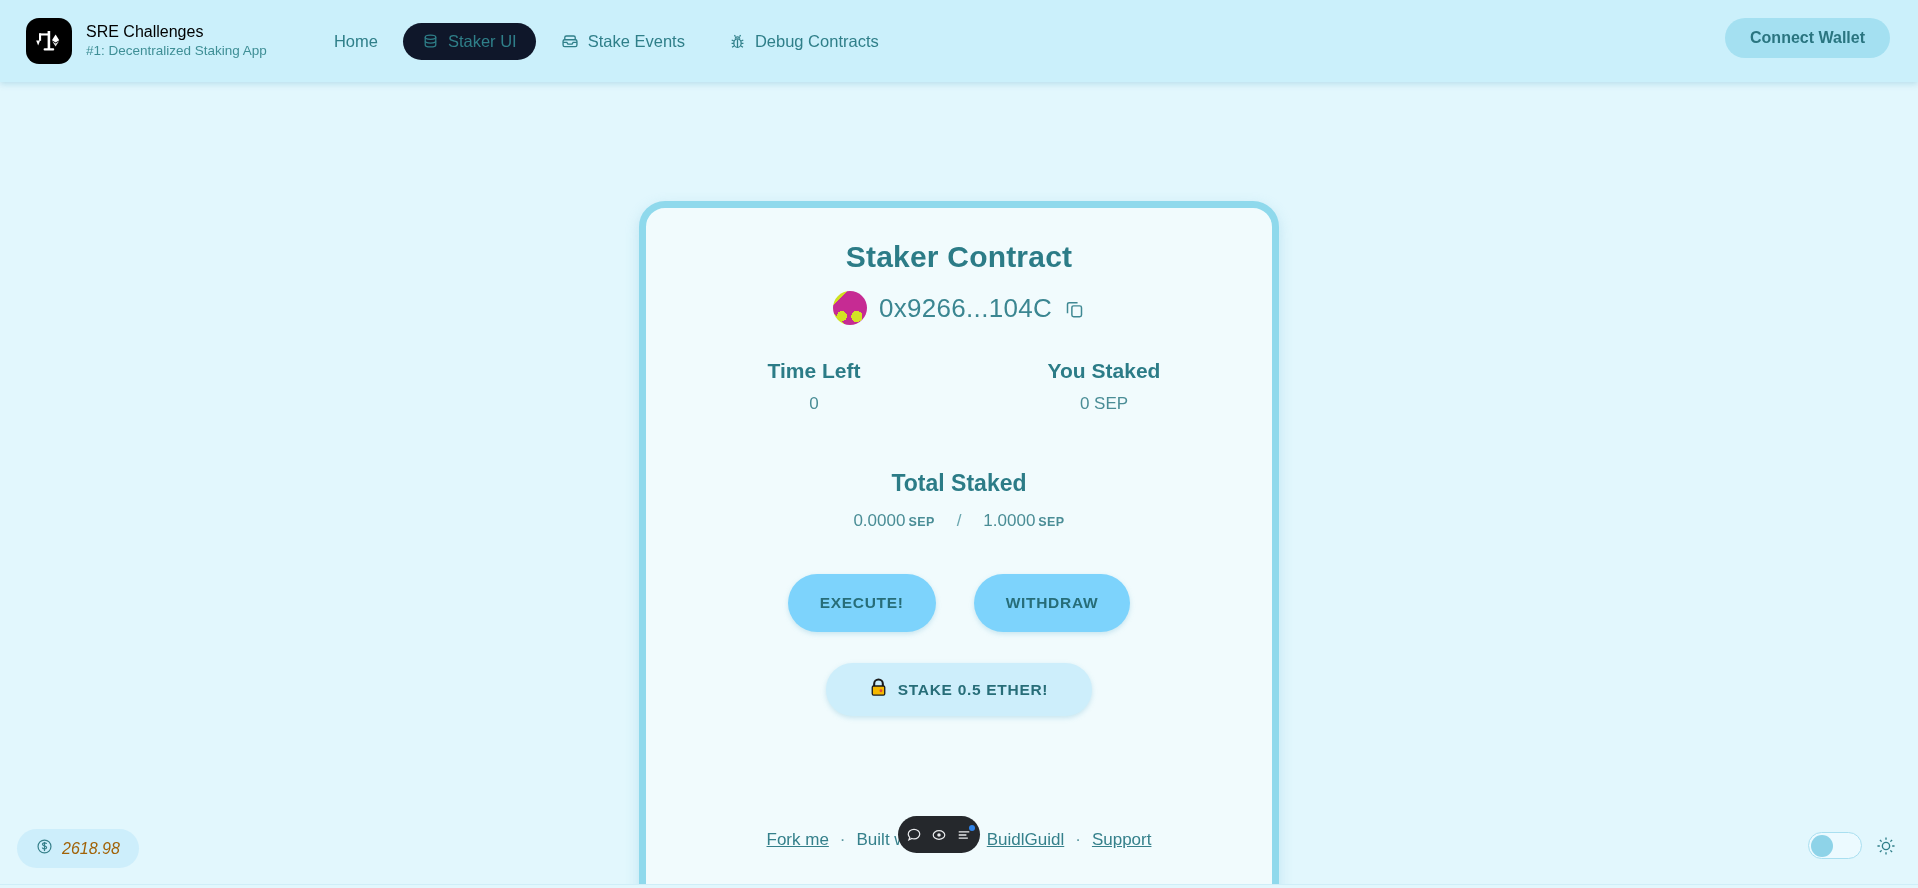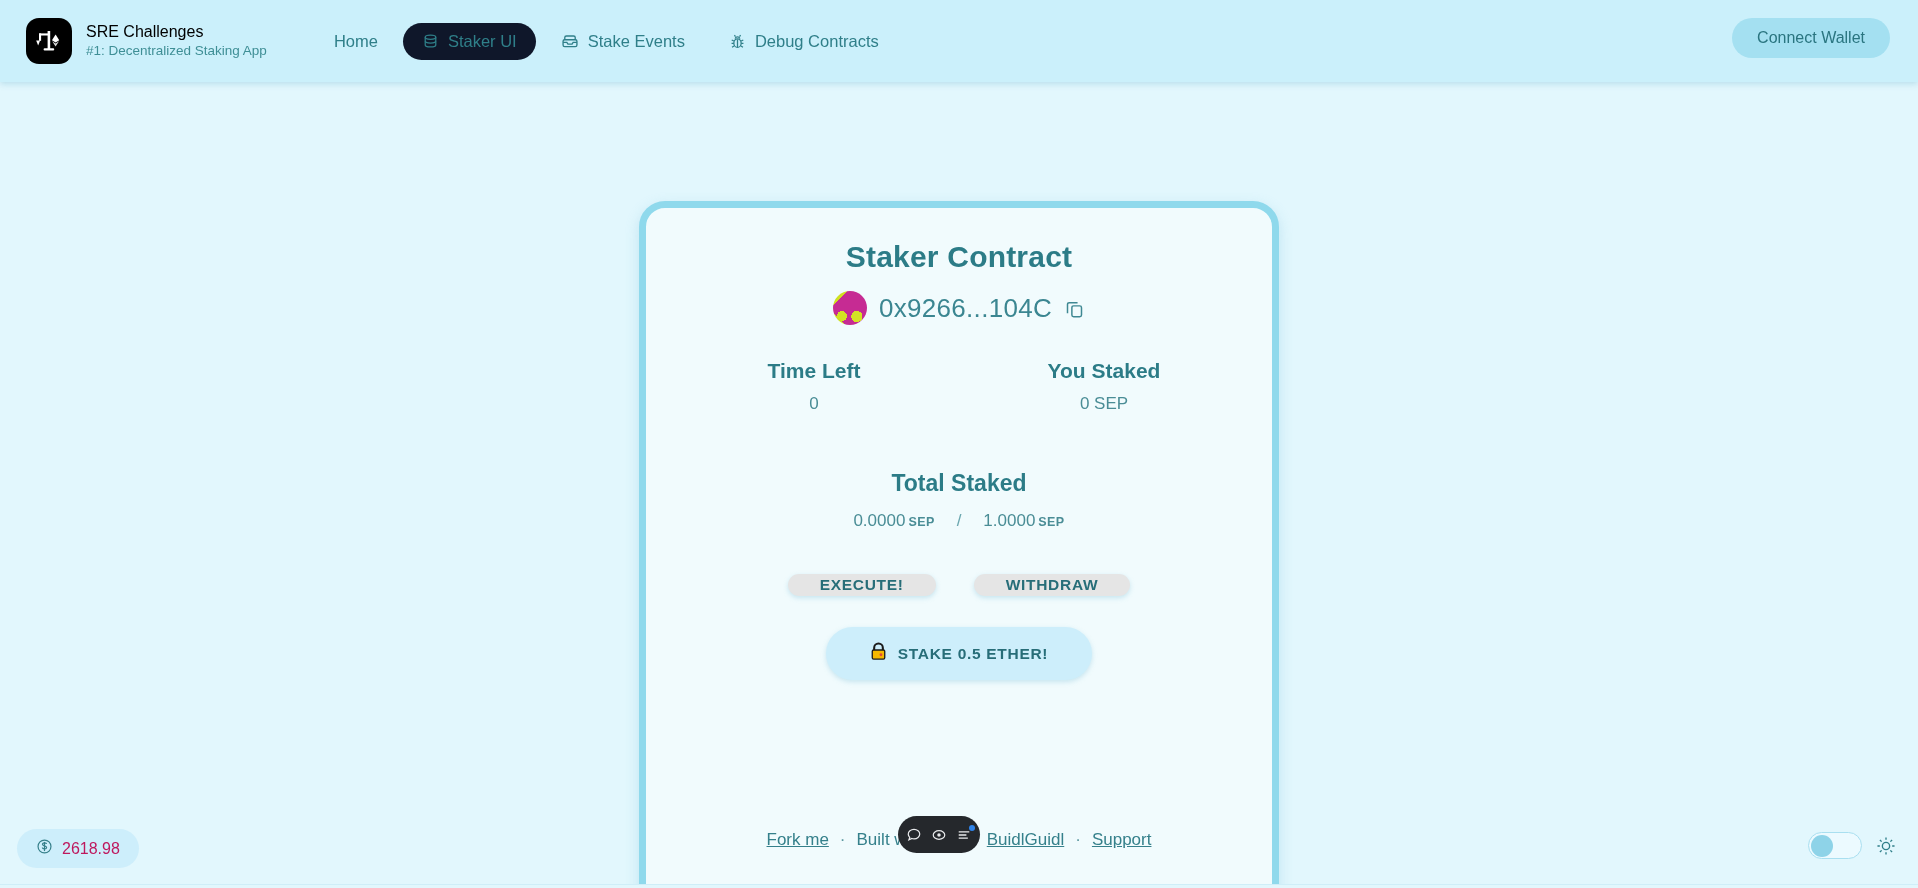--- a/index.html
+++ b/index.html
@@ -35,21 +35,21 @@
     padding: 9px 19px; border-radius: 999px;
     font-size: 16.5px; color: #2f7f89; white-space: nowrap;
     cursor: pointer;
   }
   .nav-item.active { background: #0f172a; }
   .nav-icon { display: flex; align-items: center; color: #2f7f89; }
 
   .connect-btn {
     position: absolute; right: 28px; top: 18px;
     background: #a4e0f1; color: #2a7580;
-    font-size: 16px; font-weight: normal;
+    font-size: 16px; font-weight: bold;
     padding: 11px 25px; border: none; border-radius: 999px;
     cursor: pointer; font-family: inherit;
   }
 
   
   .card-outer {
     position: absolute; left: 639px; top: 201px;
     width: 640px; height: 729px;
     border: 7px solid #8fd9ec;
     border-radius: 26px;
@@ -93,24 +93,24 @@
     display: flex; align-items: baseline; justify-content: center; gap: 22px;
     font-size: 17px; color: #4a8d96;
   }
   .unit { font-size: 12.5px; font-weight: bold; letter-spacing: .4px; margin-left: 3px; }
   .slash { color: #6ba7af; }
 
   .btn-row {
     margin-top: 43px; display: flex; justify-content: center; gap: 38px;
   }
   .pill-btn {
-    background: #e5e5e5; color: #276d78;
+    background: #7dd3fc; color: #276d78;
     font-size: 15.5px; font-weight: bold; letter-spacing: .7px;
     border: none; border-radius: 999px;
-    padding: 2px 32px; cursor: pointer; font-family: inherit;
+    padding: 20px 32px; cursor: pointer; font-family: inherit;
     box-shadow: 0 2px 5px rgba(120,190,215,0.35);
   }
   .stake-btn {
     margin-top: 31px;
     background: #cdeefb; color: #276d78;
     font-size: 15.5px; font-weight: bold; letter-spacing: .7px;
     border: none; border-radius: 999px;
     padding: 15px 44px; cursor: pointer; font-family: inherit;
     display: inline-flex; align-items: center; gap: 11px;
     box-shadow: 0 2px 5px rgba(120,190,215,0.35);
@@ -122,22 +122,23 @@
     display: flex; align-items: center; justify-content: center;
     gap: 11px; font-size: 17px; color: #35808b;
   }
   .footer a { color: #35808b; text-decoration: underline; cursor: pointer; }
   .footer .dot { color: #5c98a0; }
 
   .price-badge {
     position: absolute; left: 17px; top: 829px;
     display: flex; align-items: center; gap: 9px;
     background: #cdeefb; border-radius: 999px;
-    padding: 9px 19px; font-size: 16px; color: #be185d;
+    padding: 9px 19px; font-size: 16px; color: #a16207;
     cursor: pointer;
+    font-style: italic;
   }
 
   .toggle-wrap {
     position: absolute; right: 22px; top: 832px;
     display: flex; align-items: center; gap: 14px;
   }
   .toggle {
     width: 54px; height: 27px; border-radius: 999px;
     background: #ecfaff; border: 1.5px solid #a9dff0;
     position: relative; cursor: pointer;

